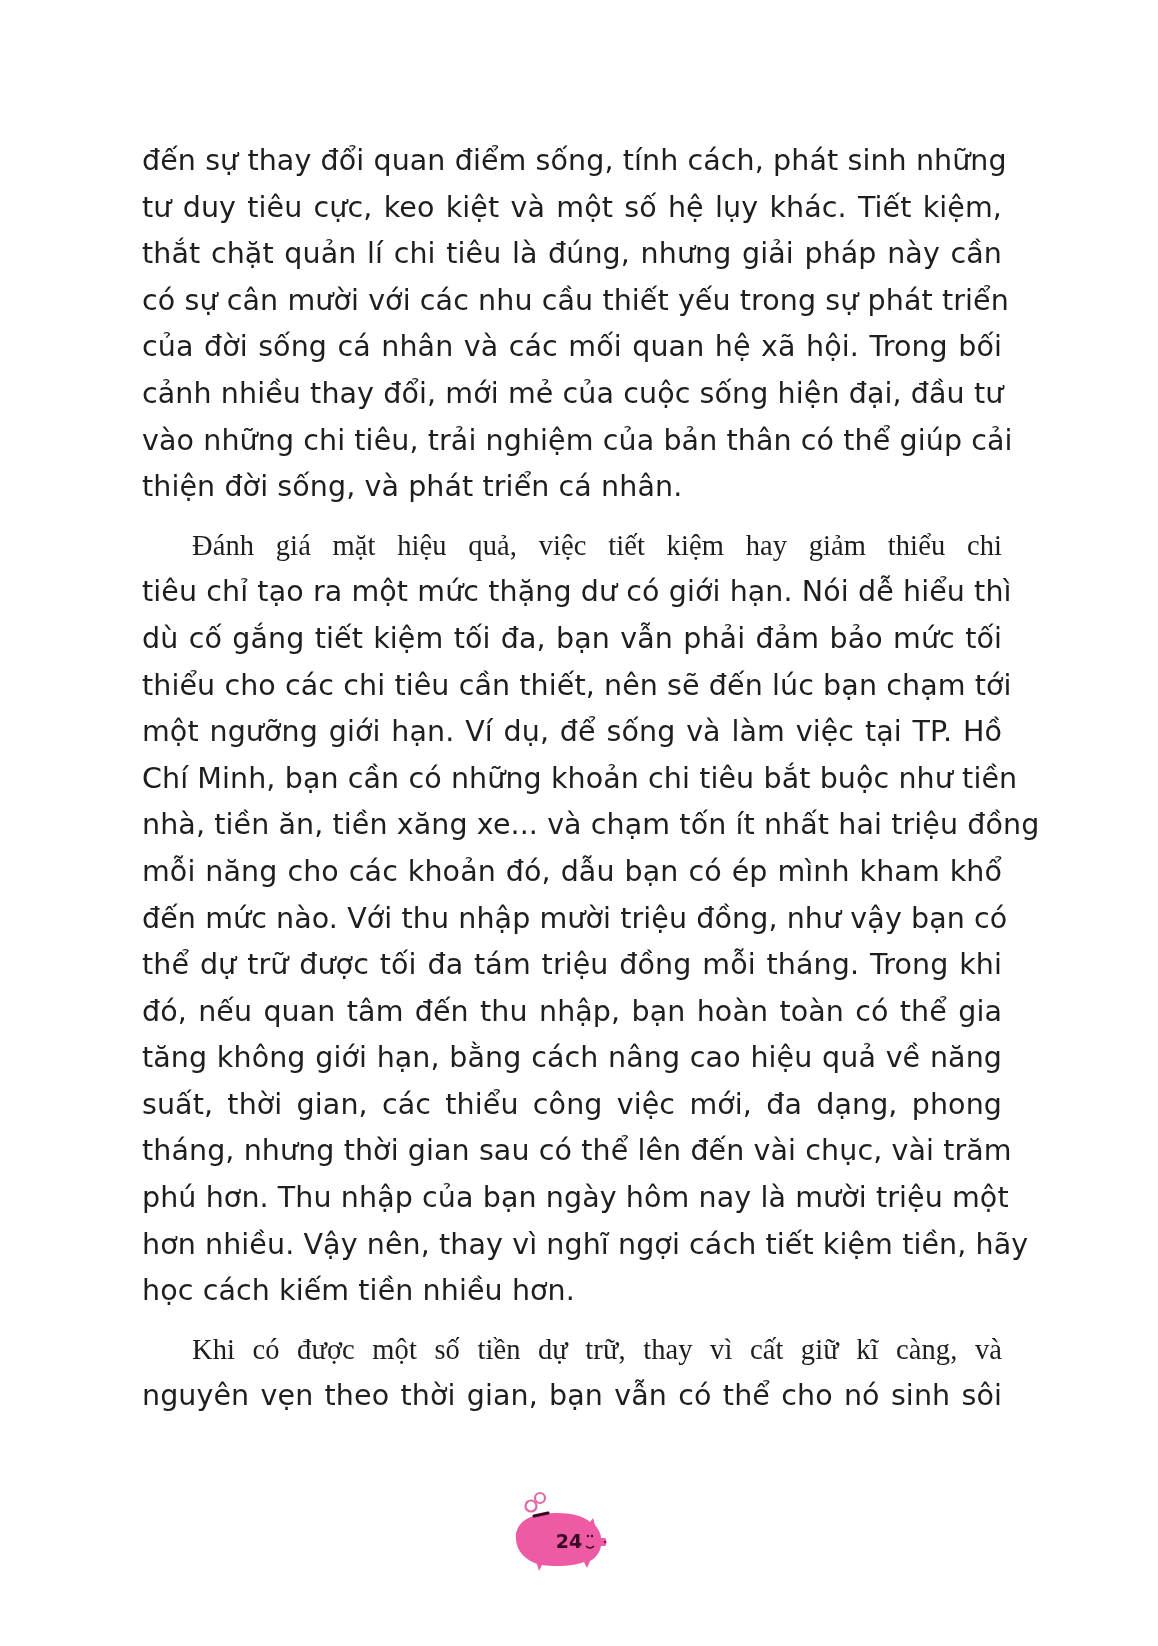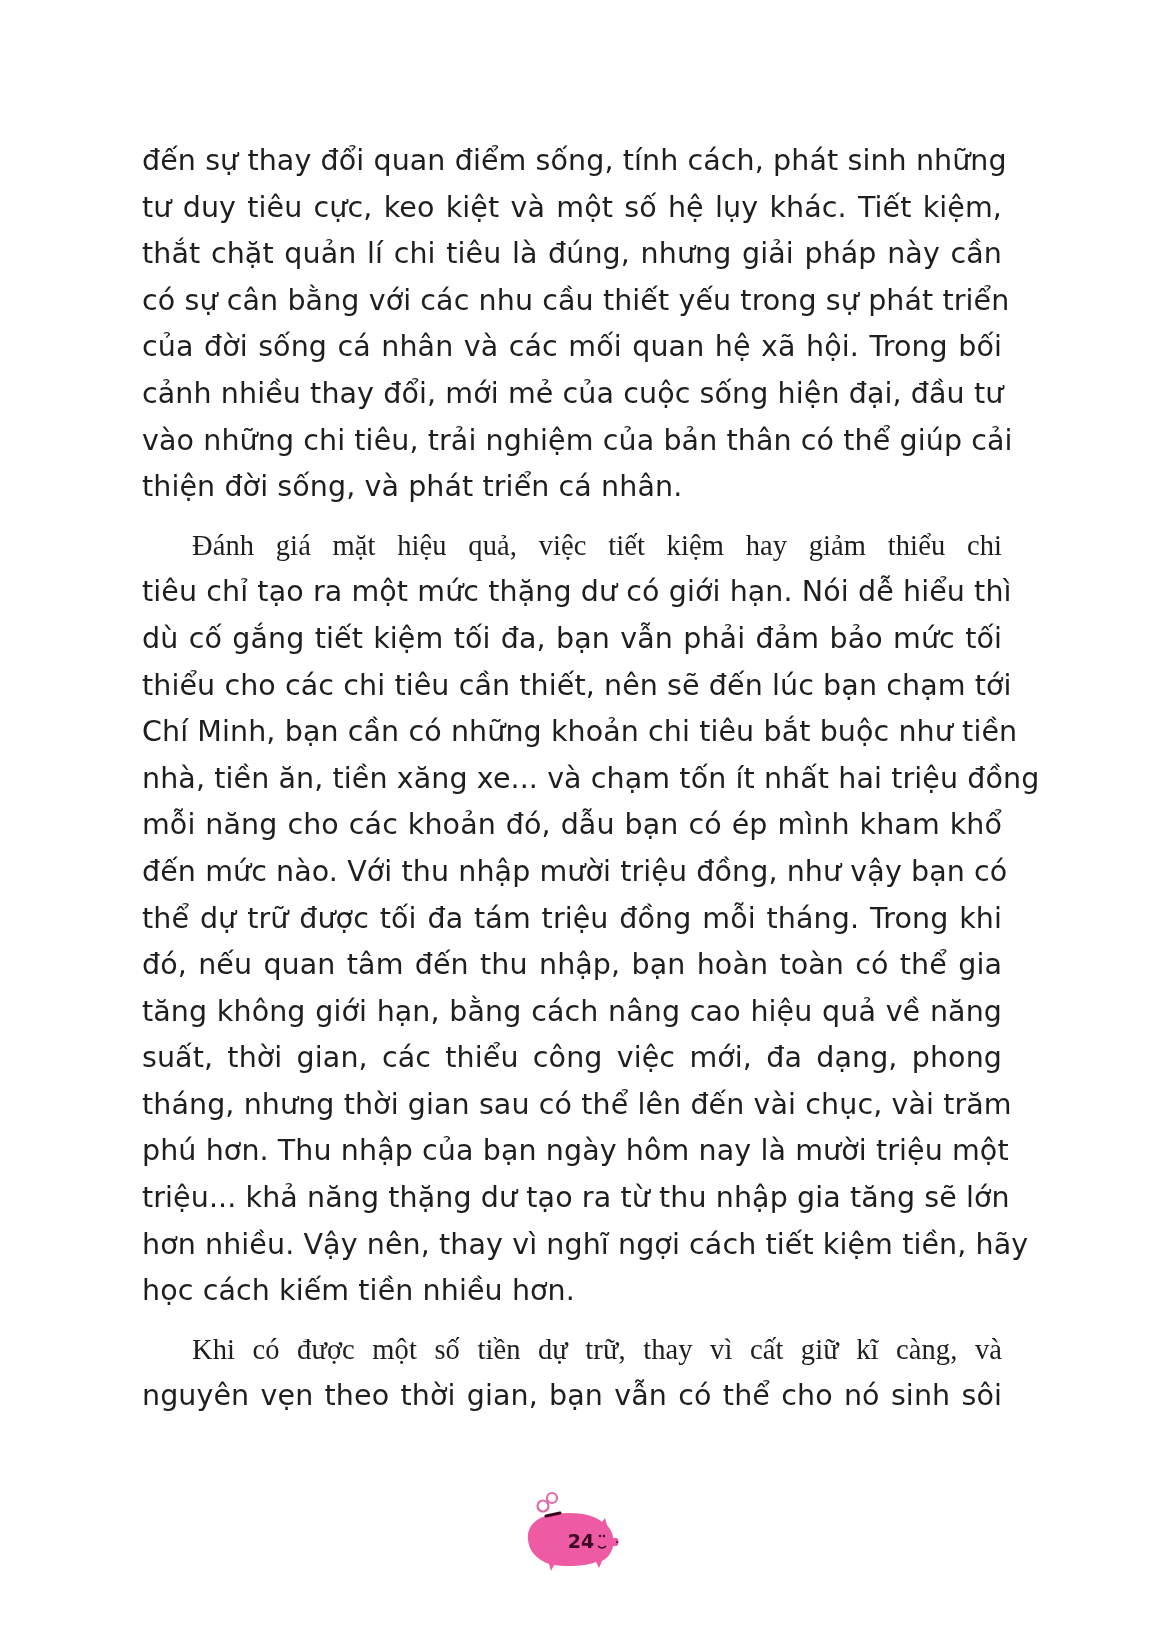--- a/index.html
+++ b/index.html
@@ -3,53 +3,53 @@
 <meta charset="utf-8">
 <style>
   html, body { margin:0; padding:0; background:#ffffff; }
   body { width:1158px; height:1646px; position:relative; overflow:hidden; }
   .page { position:absolute; left:142px; top:138px; width:860px; }
   .para { margin:0; color:#1e1e1e; font-family:"DejaVu Sans", sans-serif; font-size:28.5px; line-height:46.6px; text-align:justify; letter-spacing:0.1px; }
   .para .line { display:block; text-align:justify; text-align-last:justify; white-space:nowrap; }
   .para .line.last { text-align-last:left; }
   .para.gap { margin-top:12px; }
   .indent { padding-left:50px;font-family:Liberation Serif, serif; }
-  .footer { position:absolute; left:520px; top:1488px; width:110px; height:100px; }
+  .footer { position:absolute; left:508px; top:1488px; width:110px; height:100px; }
   .page-num { position:absolute; left:36px; top:42px; width:50px; text-align:center; font-family:"DejaVu Sans", sans-serif; font-weight:bold; font-size:19px; color:#3a0a22; }
 </style>
 </head>
 <body>
 
 <div class="page">
   <p class="para">
     <span class="line">đến sự thay đổi quan điểm sống, tính cách, phát sinh những</span>
     <span class="line">tư duy tiêu cực, keo kiệt và một số hệ lụy khác. Tiết kiệm,</span>
     <span class="line">thắt chặt quản lí chi tiêu là đúng, nhưng giải pháp này cần</span>
-    <span class="line">có sự cân bằng với các nhu cầu thiết yếu trong sự phát triển</span>
+    <span class="line">có sự cân mười với các nhu cầu thiết yếu trong sự phát triển</span>
     <span class="line">của đời sống cá nhân và các mối quan hệ xã hội. Trong bối</span>
     <span class="line">cảnh nhiều thay đổi, mới mẻ của cuộc sống hiện đại, đầu tư</span>
     <span class="line">vào những chi tiêu, trải nghiệm của bản thân có thể giúp cải</span>
     <span class="line last">thiện đời sống, và phát triển cá nhân.</span>
   </p>
   <p class="para gap">
     <span class="line indent">Đánh giá mặt hiệu quả, việc tiết kiệm hay giảm thiểu chi</span>
     <span class="line">tiêu chỉ tạo ra một mức thặng dư có giới hạn. Nói dễ hiểu thì</span>
     <span class="line">dù cố gắng tiết kiệm tối đa, bạn vẫn phải đảm bảo mức tối</span>
     <span class="line">thiểu cho các chi tiêu cần thiết, nên sẽ đến lúc bạn chạm tới</span>
+    <span class="line">một ngưỡng giới hạn. Ví dụ, để sống và làm việc tại TP. Hồ</span>
     <span class="line">Chí Minh, bạn cần có những khoản chi tiêu bắt buộc như tiền</span>
     <span class="line">nhà, tiền ăn, tiền xăng xe... và chạm tốn ít nhất hai triệu đồng</span>
     <span class="line">mỗi năng cho các khoản đó, dẫu bạn có ép mình kham khổ</span>
     <span class="line">đến mức nào. Với thu nhập mười triệu đồng, như vậy bạn có</span>
     <span class="line">thể dự trữ được tối đa tám triệu đồng mỗi tháng. Trong khi</span>
     <span class="line">đó, nếu quan tâm đến thu nhập, bạn hoàn toàn có thể gia</span>
     <span class="line">tăng không giới hạn, bằng cách nâng cao hiệu quả về năng</span>
     <span class="line">suất, thời gian, các thiểu công việc mới, đa dạng, phong</span>
     <span class="line">tháng, nhưng thời gian sau có thể lên đến vài chục, vài trăm</span>
     <span class="line">phú hơn. Thu nhập của bạn ngày hôm nay là mười triệu một</span>
-    <span class="line">triệu... khả năng thặng dư tạo ra từ thu nhập gia tăng sẽ lớn</span>
     <span class="line">hơn nhiều. Vậy nên, thay vì nghĩ ngợi cách tiết kiệm tiền, hãy</span>
     <span class="line last">học cách kiếm tiền nhiều hơn.</span>
   </p>
   <p class="para gap">
     <span class="line indent">Khi có được một số tiền dự trữ, thay vì cất giữ kĩ càng, và</span>
     <span class="line">nguyên vẹn theo thời gian, bạn vẫn có thể cho nó sinh sôi</span>
   </p>
 </div>
 
 <div class="footer">

